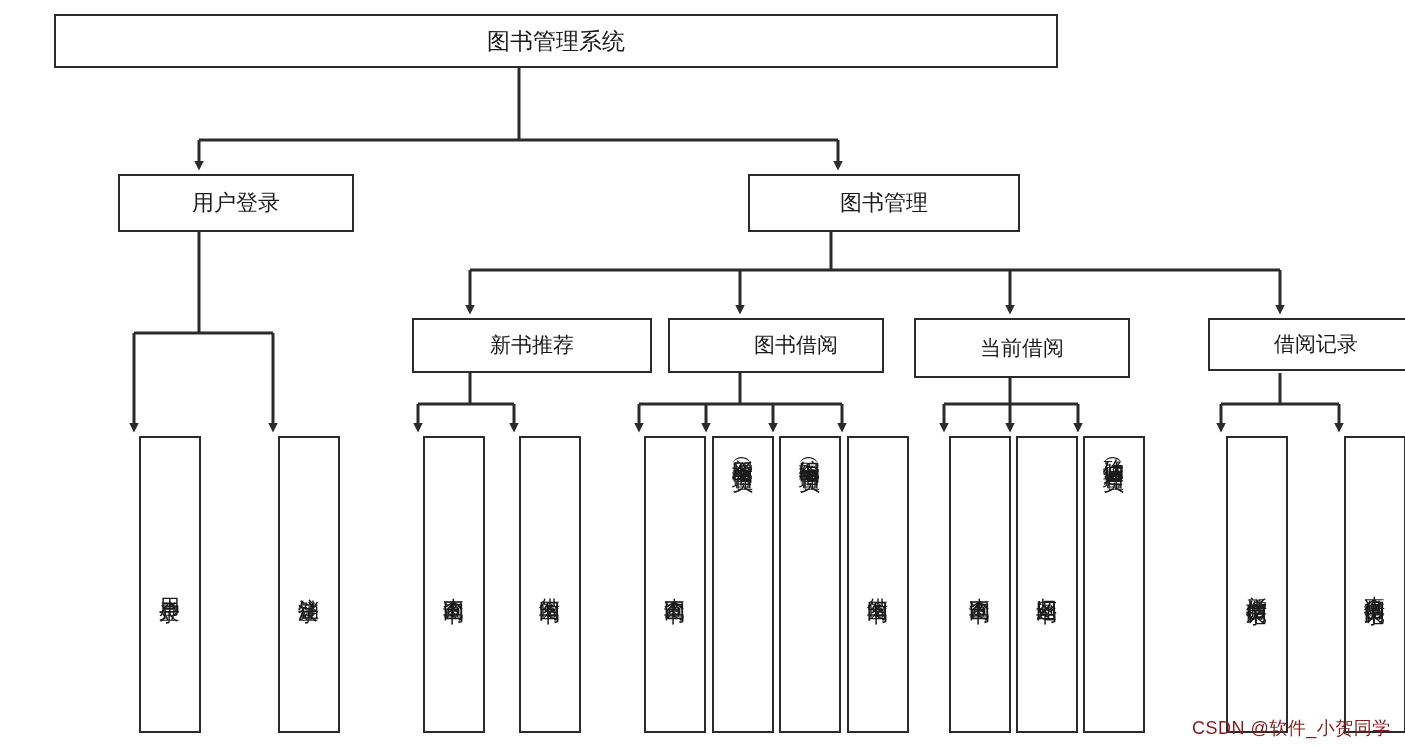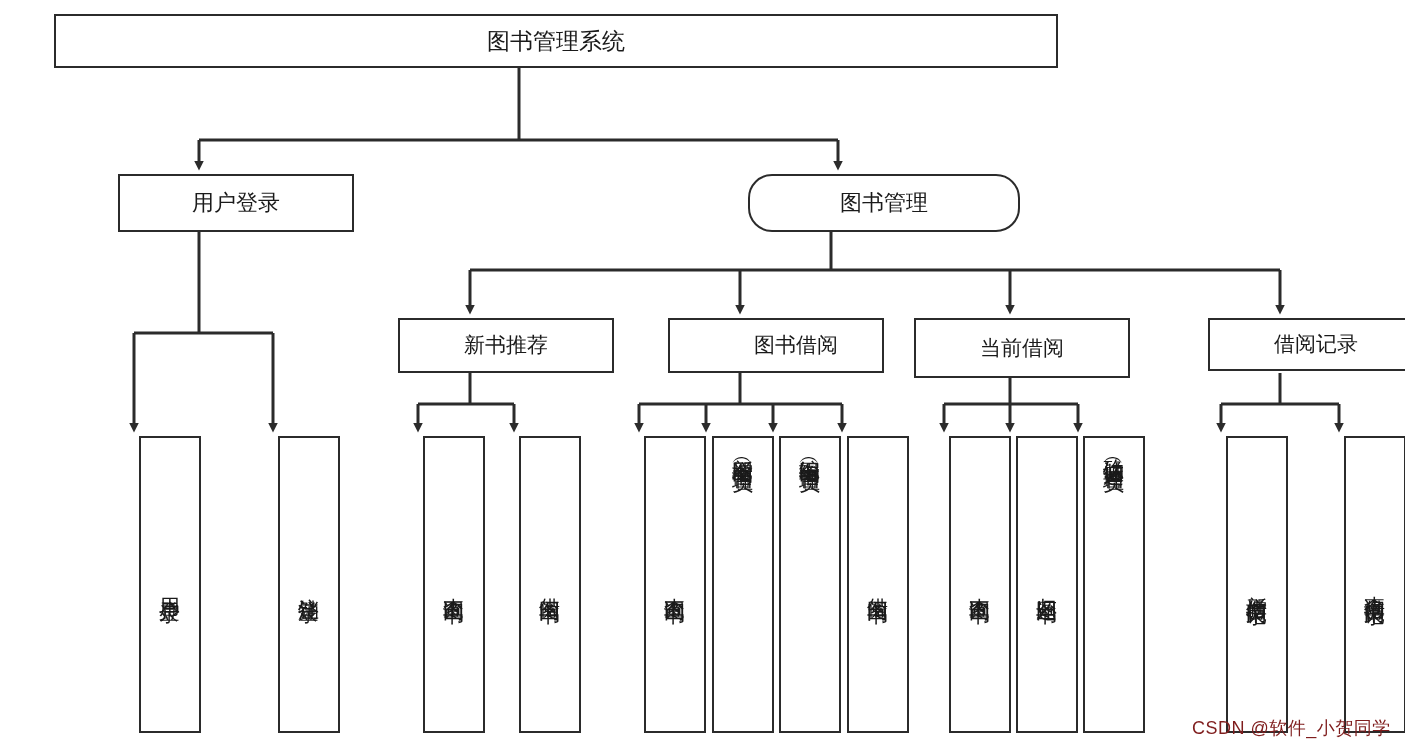--- a/index.html
+++ b/index.html
@@ -122,25 +122,25 @@
     </g>
   </svg>
 
   <div class="node node-root" style="left:18px; top:14px; width:1004px; height:54px;">
     <span class="label">图书管理系统</span>
   </div>
 
   <div class="node node-l1" style="left:82px; top:174px; width:236px; height:58px;">
     <span class="label">用户登录</span>
   </div>
-  <div class="node node-l1" style="left:712px; top:174px; width:272px; height:58px;border-radius:24px;">
+  <div class="node node-l1" style="left:712px; top:174px; width:272px; height:58px;">
     <span class="label">图书管理</span>
   </div>
 
-  <div class="node node-l2" style="left:362px; top:318px; width:216px; height:55px;">
+  <div class="node node-l2" style="left:376px; top:318px; width:240px; height:55px;">
     <span class="label">新书推荐</span>
   </div>
   <div class="node node-l2" style="left:632px; top:318px; width:216px; height:55px;padding-left:40px;">
     <span class="label">图书借阅</span>
   </div>
   <div class="node node-l2" style="left:878px; top:318px; width:216px; height:60px;">
     <span class="label">当前借阅</span>
   </div>
   <div class="node node-l2" style="left:1172px; top:318px; width:216px; height:53px;">
     <span class="label">借阅记录</span>

